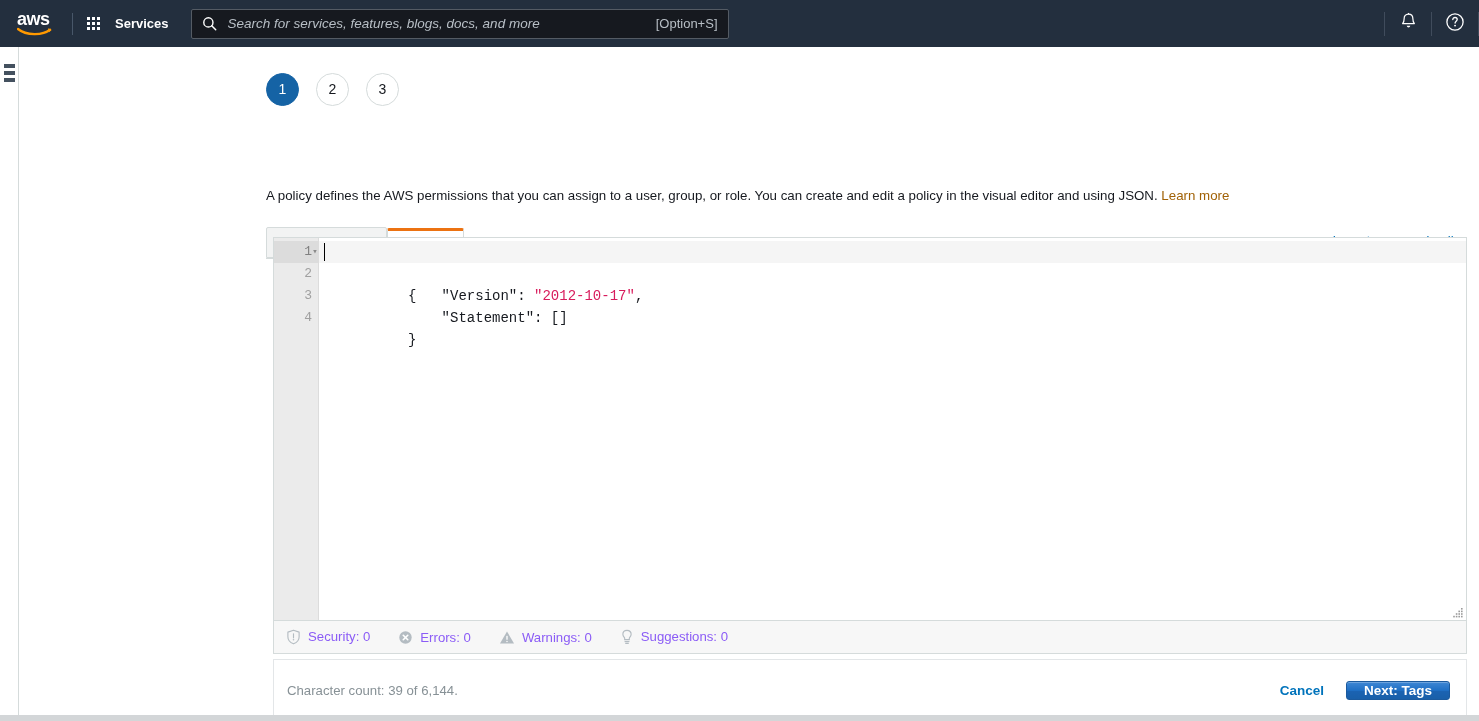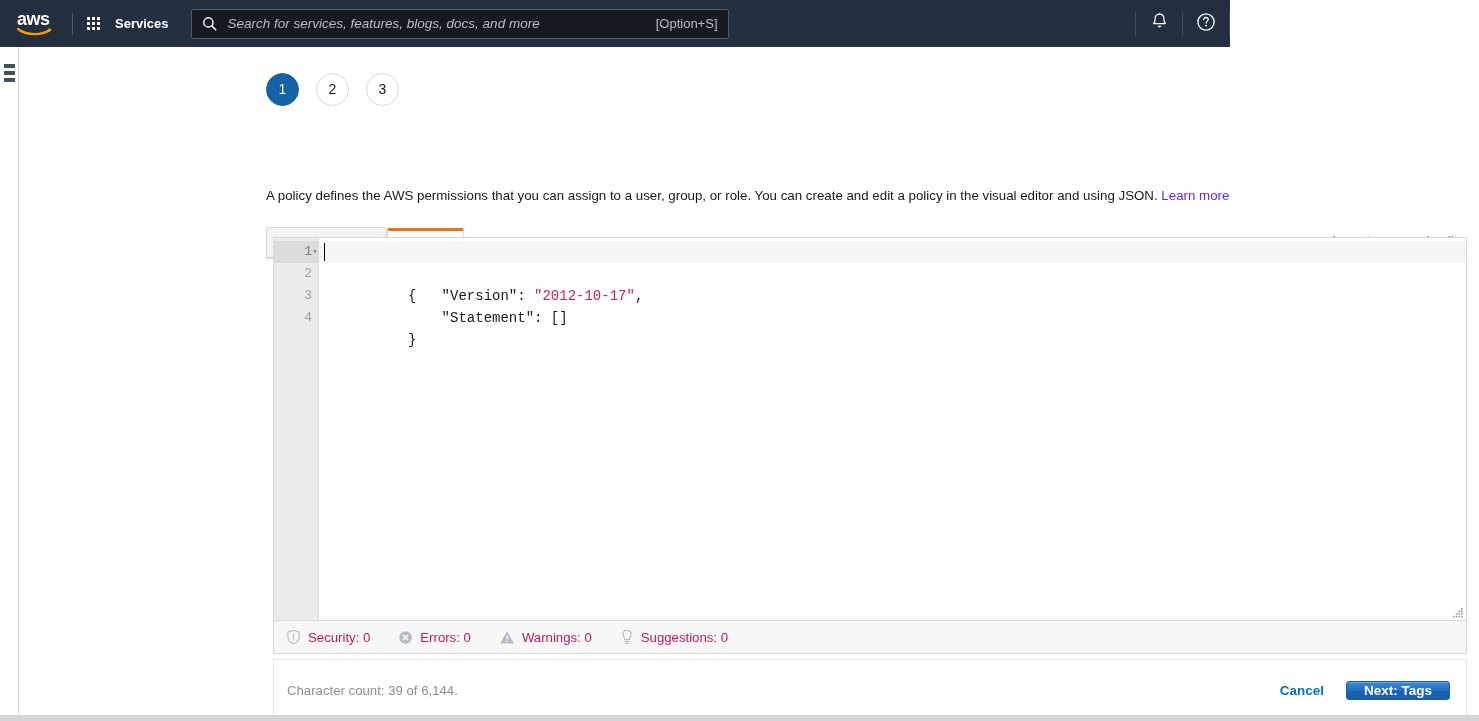--- a/index.html
+++ b/index.html
@@ -9,21 +9,21 @@
     width: 1479px; height: 721px;
     overflow: hidden;
     background: #ffffff;
     font-family: "Liberation Sans", sans-serif;
     -webkit-font-smoothing: antialiased;
   }
 
   
   .aws-nav {
     position: absolute; top: 0; left: 0;
-    width: 1230px; height: 47px;
+    width: 1479px; height: 47px;
     background: #232f3e;
     display: flex; align-items: center;
   }
   .nav-logo {
     width: 72px; height: 47px;
     display: flex; align-items: center; justify-content: center;
     position: relative; cursor: pointer;
   }
   .logo-wrap { position: relative; width: 44px; height: 30px; }
   .logo-text {
@@ -137,21 +137,21 @@
   }
   .step.active { background: #1563a5; color: #ffffff; border: 1px solid #1563a5; }
   .step.inactive { background: #ffffff; color: #16191f; border: 1px solid #d5dbdb; }
 
   .page-desc {
     position: absolute; top: 141px; left: 246px;
     font-size: 13.3px; color: #16191f;
     font-family: "Liberation Sans", sans-serif;
     white-space: nowrap;
   }
-  .link { color: #6d28d9; text-decoration: none; cursor: pointer; }
+  .link { color: #a16207; text-decoration: none; cursor: pointer; }
 
   
   .tabs-row {
     position: absolute; top: 181px; left: 246px; right: 12px;
     height: 31px;
     display: flex; align-items: flex-end;
     border-bottom: 1px solid #d5dbdb;
   }
   .tab {
     height: 31px; padding: 0 19px;
@@ -250,22 +250,22 @@
     position: absolute; top: 574px; left: 253px;
     width: 1194px; height: 33px;
     background: #f7f7f7;
     border: 1px solid #d5dbdb;
     border-top: none;
     display: flex; align-items: center;
     padding-left: 12px;
     gap: 28px;
   }
   .status-item {
-    display: flex; align-items: center; gap: 7px;
-    font-size: 13.2px; color: #be185d;
+    display: flex; align-items: flex-start; gap: 7px;
+    font-size: 13.2px; color: #8b5cf6;
     font-family: "Liberation Sans", sans-serif;
     cursor: pointer;
   }
   .status-item svg { display: block; }
 
   
   .footer-panel {
     position: absolute; top: 612px; left: 253px;
     width: 1194px; height: 62px;
     background: #ffffff;

